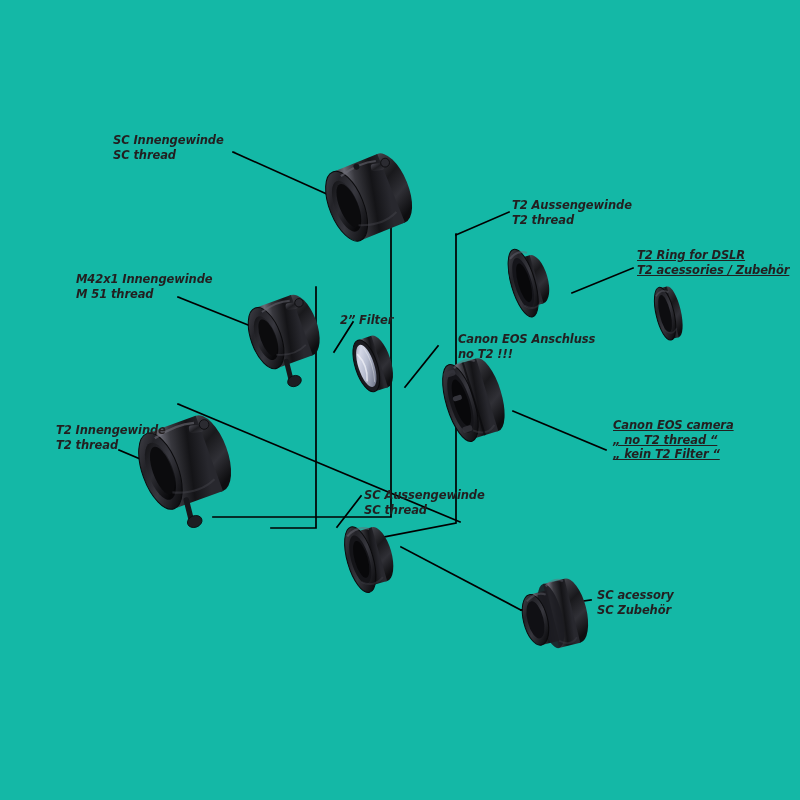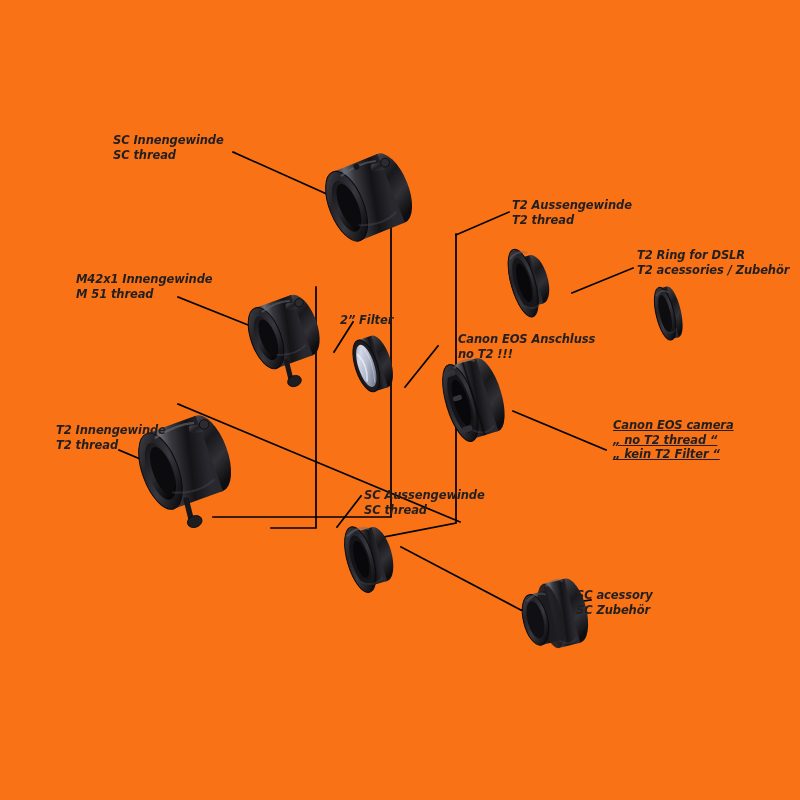--- a/index.html
+++ b/index.html
@@ -5,21 +5,21 @@
 <style>
   html, body {
     margin: 0;
     padding: 0;
     background: #ffffff;
   }
   #stage {
     position: relative;
     width: 800px;
     height: 800px;
-    background: #f97316;
+    background: #14b8a6;
     overflow: hidden;
     font-family: "DejaVu Sans", sans-serif;
   }
   #diagram-svg {
     position: absolute;
     left: 0;
     top: 0;
     width: 800px;
     height: 800px;
   }
@@ -257,39 +257,39 @@
 
   <div class="label" style="left:340px; top:313px;">
     <span class="ln">2” Filter</span>
   </div>
 
   <div class="label" style="left:512px; top:198px;">
     <span class="ln">T2 Aussengewinde</span>
     <span class="ln">T2 thread</span>
   </div>
 
-  <div class="label" style="left:637px; top:248px;">
+  <div class="label" style="left:637px; top:248px;text-decoration:underline;">
     <span class="ln">T2 Ring for DSLR</span>
     <span class="ln">T2 acessories / Zubehör</span>
   </div>
 
   <div class="label" style="left:440px; top:332px;margin-left:18px;">
     <span class="ln">Canon EOS Anschluss</span>
     <span class="ln">no T2 !!!</span>
   </div>
 
   <div class="label" style="left:613px; top:418px;text-decoration:underline;">
     <span class="ln">Canon EOS camera</span>
     <span class="ln">„ no T2 thread “</span>
     <span class="ln">„ kein T2 Filter “</span>
   </div>
 
   <div class="label" style="left:364px; top:488px;">
     <span class="ln">SC Aussengewinde</span>
     <span class="ln">SC thread</span>
   </div>
 
-  <div class="label" style="left:576px; top:588px;">
+  <div class="label" style="left:597px; top:588px;">
     <span class="ln">SC acessory</span>
     <span class="ln">SC Zubehör</span>
   </div>
 
 </div>
 
 </body></html>

